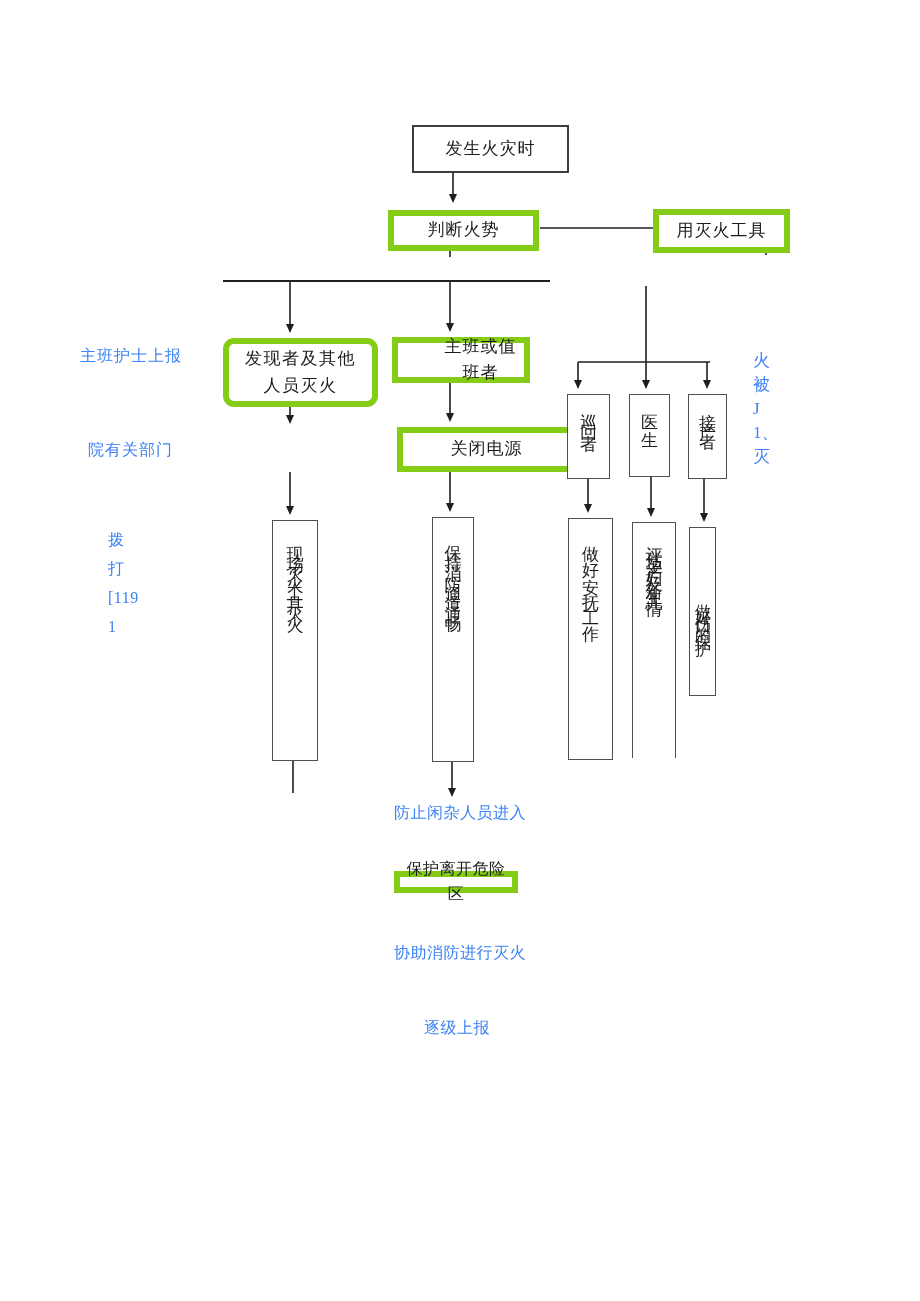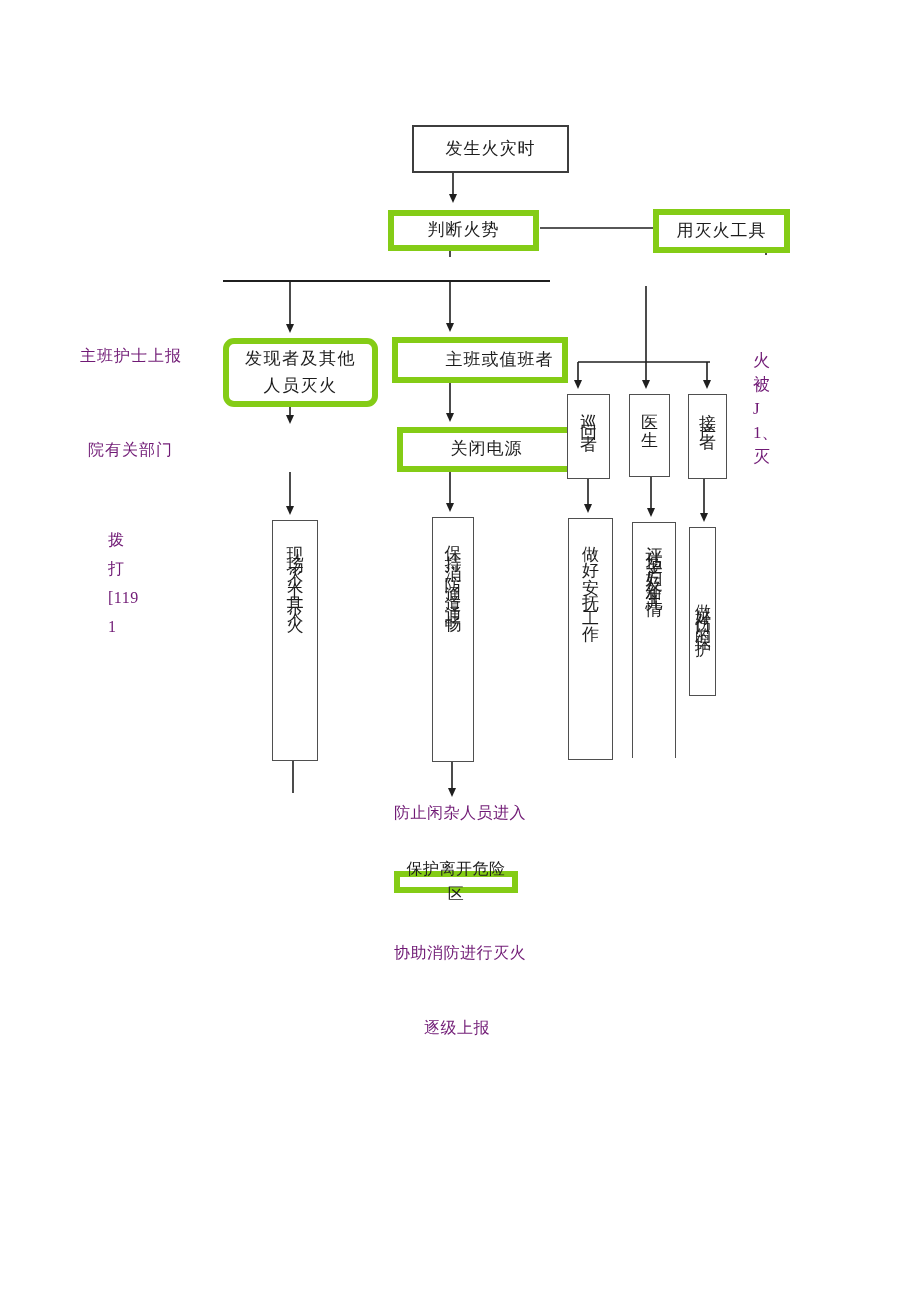--- a/index.html
+++ b/index.html
@@ -52,21 +52,21 @@
   .v-comfort  { letter-spacing: 16px; padding-top: 14px; }
   .v-assess   { letter-spacing: 6px;  padding-top: 10px; border-bottom: none; }
   .v-wound    { letter-spacing: 6px;  font-size: 16px; }
   .v-patrol   { letter-spacing: 11px; padding-top: 5px; }
   .v-doctor   { letter-spacing: 17px; padding-top: 6px; }
   .v-midwife  { letter-spacing: 10px; padding-top: 5px; }
   .free {
     position: absolute;
     white-space: pre-line;
     font-size: 16px;
-    color: #701a75;
+    color: #3b82f6;
   }
   .free.dial { line-height: 29px; letter-spacing: 0.5px; }
   .free.fireext { line-height: 24px; font-size: 17px; }
   .free.sidelabel { letter-spacing: 1px; }
   .free.bottomtext { letter-spacing: 0.5px; }
 </style>
 </head>
 <body>
 
 <div class="canvas">
@@ -100,21 +100,21 @@
       <line x1="452" y1="762" x2="452" y2="795" marker-end="url(#arrow)"></line>
     </g>
   </svg>
 
   <div class="box thick" style="left:383px; top:125px; width:157px; height:48px;margin-left:29px;">发生火灾时</div>
   <div class="box" style="left:388px; top:210px; width:151px; height:41px;">判断火势</div>
   <div class="box" style="left:653px; top:209px; width:137px; height:44px;">用灭火工具</div>
 
   <div class="box prewrap" style="left:223px; top:338px; width:155px; height:69px;border-radius:11px;">发现者及其他
 人员灭火</div>
-  <div class="box" style="left:392px; top:337px; width:176px; height:46px;padding-left:39px;">主班或值班者</div>
+  <div class="box" style="left:392px; top:337px; width:138px; height:46px;padding-left:39px;">主班或值班者</div>
   <div class="box" style="left:397px; top:427px; width:179px; height:45px;">关闭电源</div>
 
   <div class="vbox v-patrol from-top" style="left:567px; top:394px; width:43px; height:85px;">巡回者</div>
   <div class="vbox v-doctor from-top" style="left:629px; top:394px; width:41px; height:83px;">医生</div>
   <div class="vbox v-midwife from-top" style="left:688px; top:394px; width:39px; height:85px;">接产者</div>
 
   <div class="vbox v-onsite from-top" style="left:272px; top:520px; width:46px; height:241px;">现场灭火工具灭火</div>
   <div class="vbox v-keep from-top" style="left:432px; top:517px; width:42px; height:245px;">保持消防通道通畅</div>
   <div class="vbox v-comfort from-top" style="left:568px; top:518px; width:45px; height:242px;">做好安抚工作</div>
   <div class="vbox v-assess from-top" style="left:632px; top:522px; width:44px; height:236px;">评估孕产妇及新生儿情</div>

